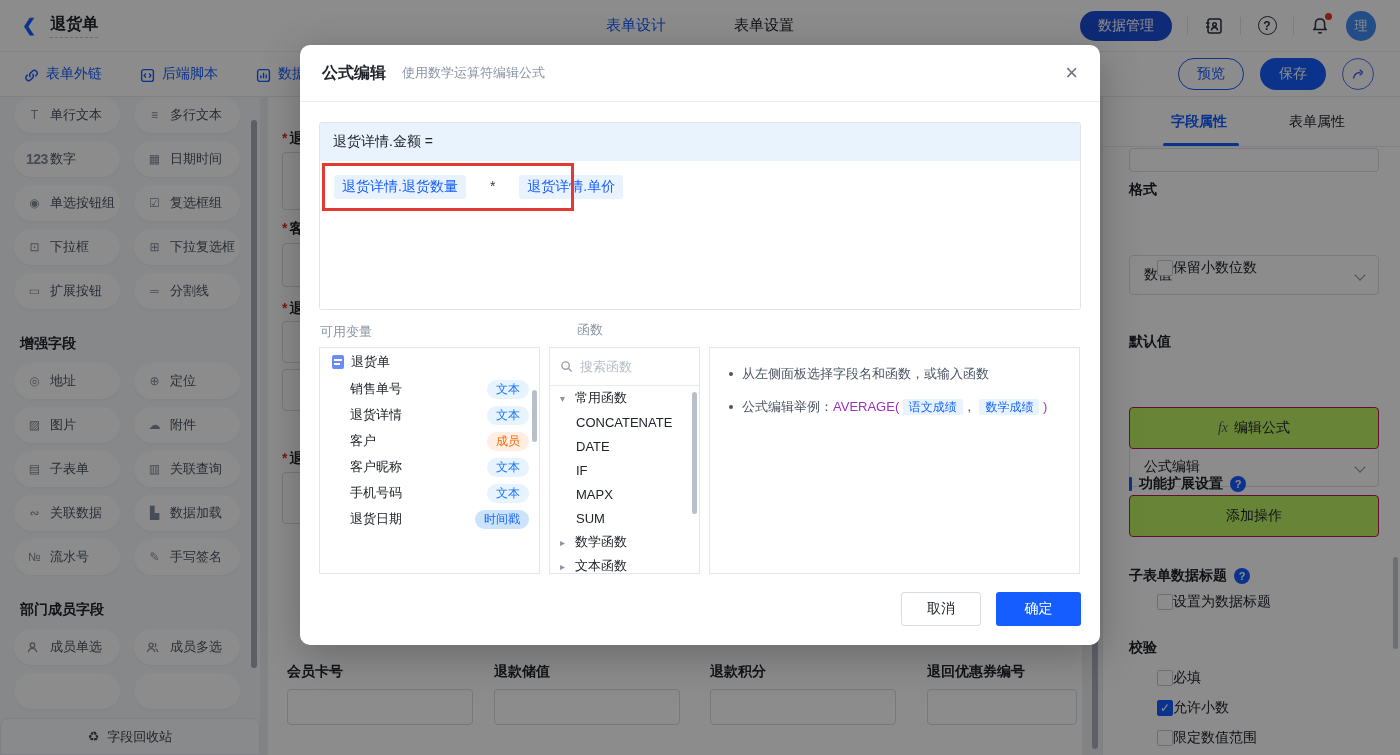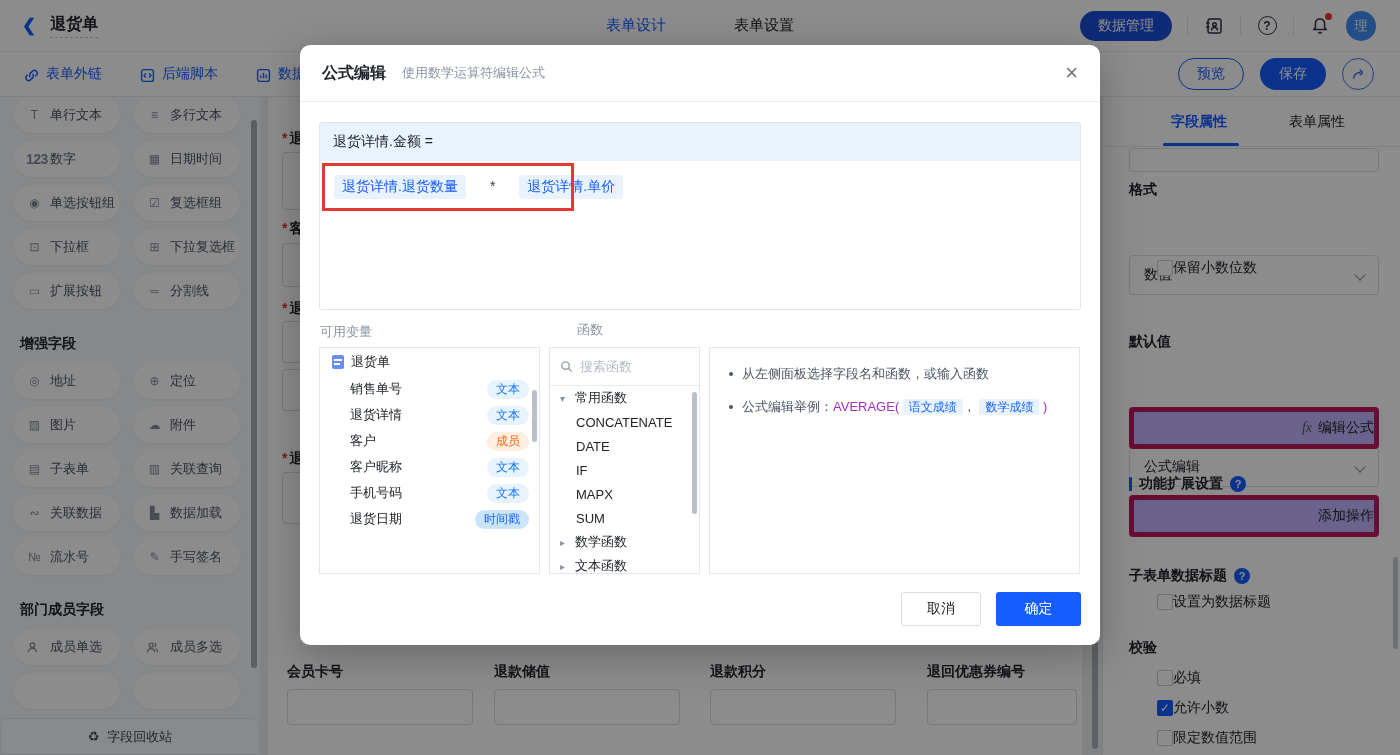--- a/index.html
+++ b/index.html
@@ -59,21 +59,21 @@
   .rtab.t1 { left:68px; color:#165dff;font-weight:bold; }
   .rtab.t2 { left:186px; color:#20242b; }
   .rtab-underline { position:absolute; left:60px; bottom:0; width:76px; height:3px; border-radius:2px; background:#165dff; }
   .rp-item { position:absolute; left:26px; width:250px; }
   .rp-label { font-size:14px; font-weight:700; color:#20242b; }
   .rp-select { height:40px; border:1px solid #dcdfe6; border-radius:4px; display:flex; align-items:center; padding:0 14px; font-size:14px; color:#20242b; cursor:pointer; position:relative; }
   .chev { position:absolute; right:14px; top:15px; width:8px; height:8px; border-right:1.5px solid #86909c; border-bottom:1.5px solid #86909c; transform:rotate(45deg); }
   .chk { display:flex; align-items:center; font-size:14px; color:#20242b; cursor:pointer;padding-left:28px; }
   .box { width:16px; height:16px; border:1px solid #c6cbd4; border-radius:2px; background:#fff; flex:none; }
   .box.checked { background:#165dff; border-color:#165dff; color:#fff; font-size:12px; line-height:15px; text-align:center; }
-  .rp-btn { height:42px; width:250px; border:5px solid #be185d; border-radius:4px; background:#c4b5fd; font-size:14px; color:#20242b; cursor:pointer;text-align:right; }
+  .rp-btn { height:42px; width:250px; border:1px solid #be185d; border-radius:4px; background:#bef264; font-size:14px; color:#20242b; cursor:pointer; }
   .fx { font-style:italic; font-family:"Liberation Serif", serif; color:#4e5969; margin-right:6px; }
   .sec-head { display:flex; align-items:center; gap:7px; font-size:14px; font-weight:700; }
   .blue-bar { width:3px; height:14px; background:#165dff; border-radius:1px; }
   .q-fill { width:16px; height:16px; border-radius:50%; background:#165dff; color:#fff; font-size:11px; display:flex; align-items:center; justify-content:center; cursor:pointer; }
   .rp-scroll { position:absolute; right:2px; top:460px; width:5px; height:92px; border-radius:3px; background:#c5cad1; }
 
   
   .overlay { position:absolute; inset:0; background:rgba(0,0,0,.45); z-index:40; }
   .modal { position:absolute; left:300px; top:45px; width:800px; height:600px; background:#fff; border-radius:10px; box-shadow:0 10px 40px rgba(0,0,0,.25); z-index:50; }
   .m-head { height:57px; border-bottom:1px solid #ebedf2; display:flex; align-items:center; padding:0 22px; }

